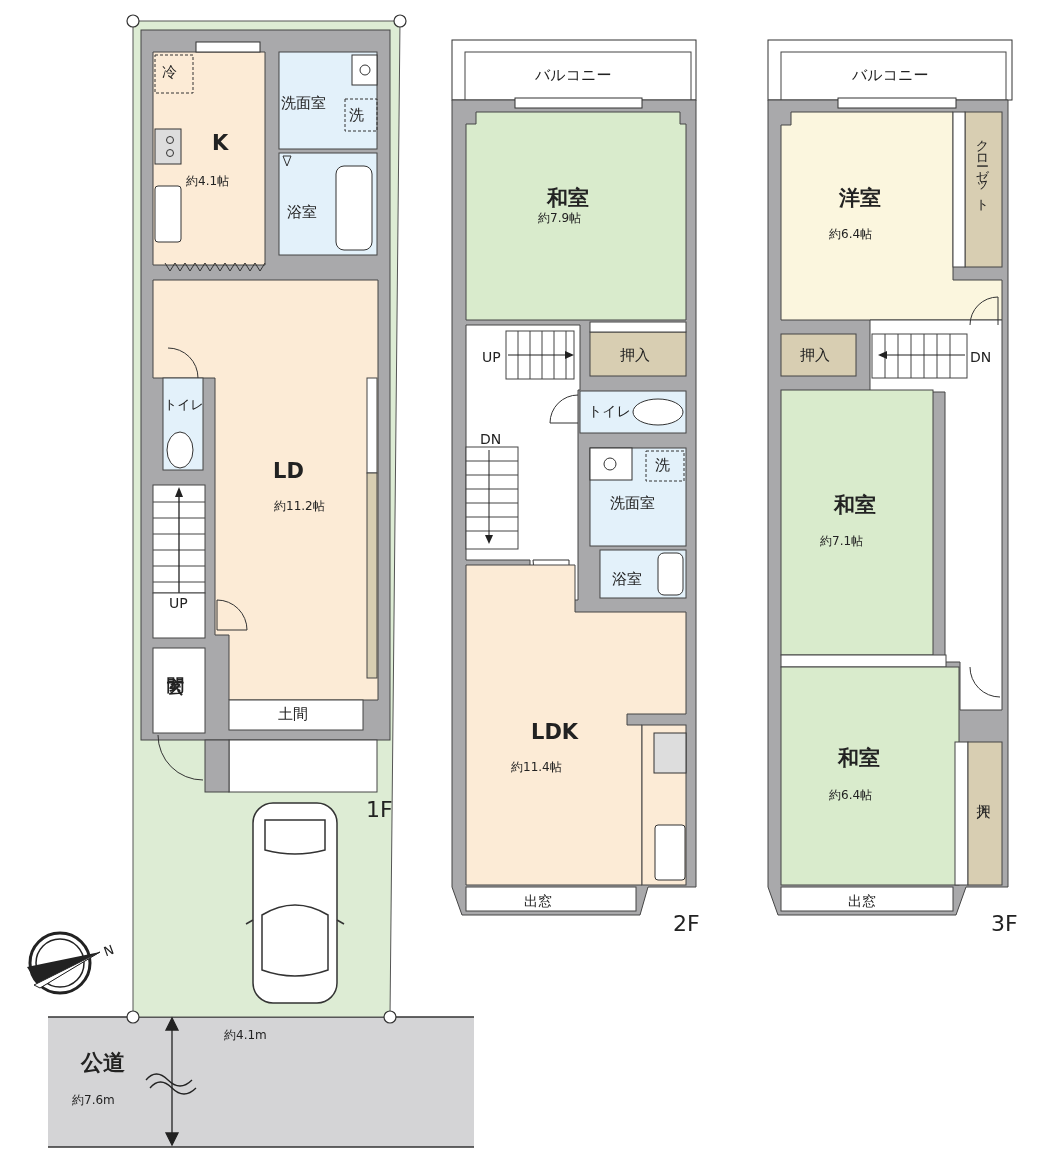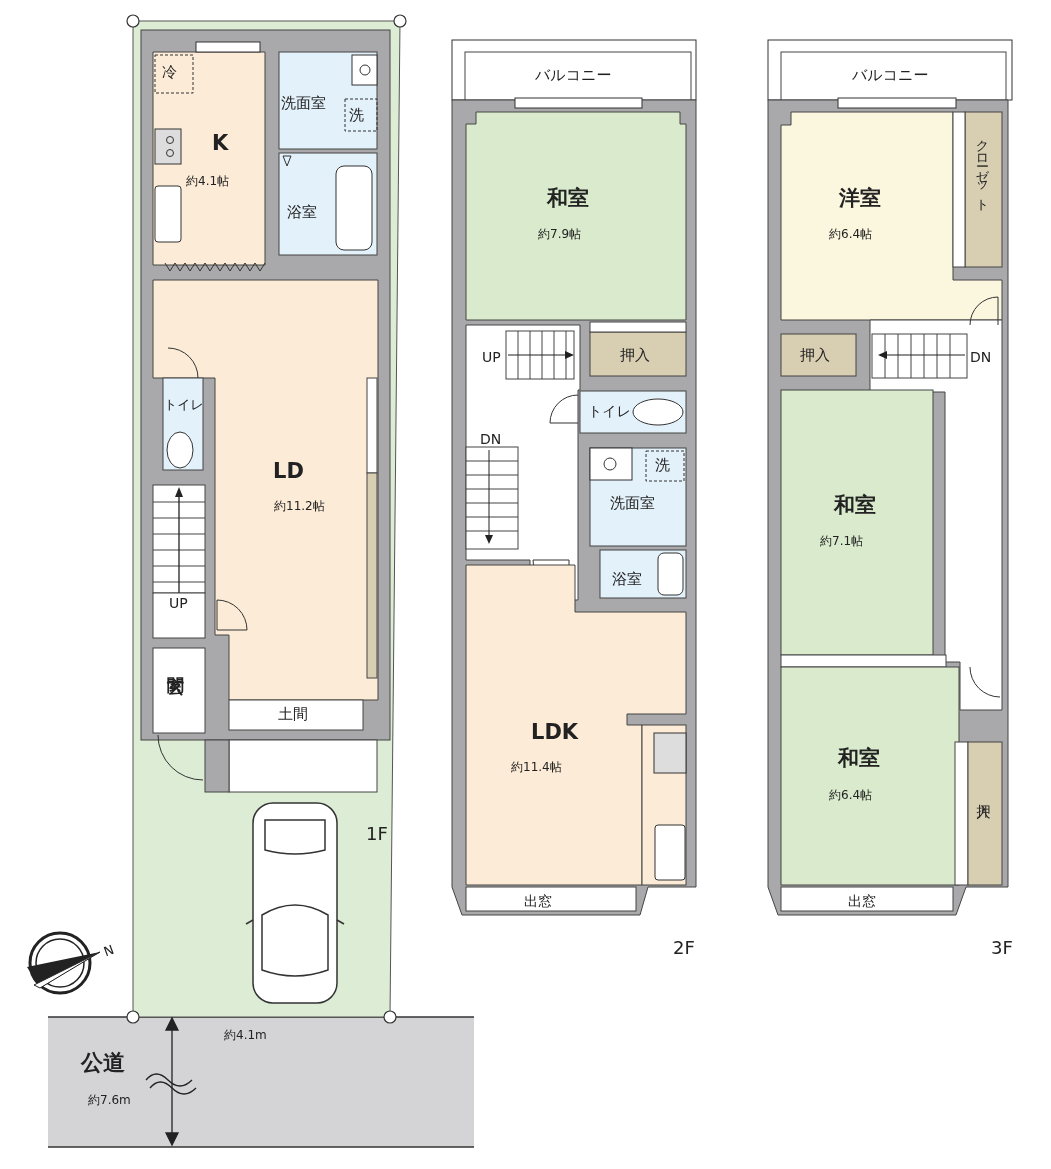--- a/index.html
+++ b/index.html
@@ -192,41 +192,41 @@
     <rect x="781" y="887" width="172" height="24" fill="#fff" stroke="#444"></rect>
   </g>
 </svg>
 
 <style>
   .t{position:absolute;white-space:nowrap;font-family:"DejaVu Sans",sans-serif;color:#222;line-height:1;}
   .rn{font-size:21px;font-weight:bold;}
   .rs{font-size:12px;}
   .ms{font-size:15px;}
   .ss{font-size:14px;}
-  .fl{font-size:18px;margin-top:26px;}
+  .fl{font-size:22px;}
   .vt{writing-mode:vertical-rl;text-orientation:upright;font-size:14px;}
 </style>
 
 <div class="t ms" style="left:162px;top:65px;">冷</div>
 <div class="t rn" style="left:212px;top:133px;">K</div>
 <div class="t rs" style="left:186px;top:175px;">約4.1帖</div>
 <div class="t ms" style="left:281px;top:96px;">洗面室</div>
 <div class="t ms" style="left:349px;top:108px;">洗</div>
 <div class="t ms" style="left:287px;top:205px;">浴室</div>
 <div class="t rn" style="left:273px;top:461px;">LD</div>
 <div class="t rs" style="left:247px;top:500px;margin-left:27px;">約11.2帖</div>
 <div class="t ss" style="left:164px;top:398px;font-size:13px;">トイレ</div>
 <div class="t ss" style="left:169px;top:596px;">UP</div>
 <div class="t vt" style="left:167px;top:664px;font-size:17px;font-weight:bold;">玄関</div>
 <div class="t ms" style="left:278px;top:707px;">土間</div>
 <div class="t fl" style="left:366px;top:799px;">1F</div>
 
 <div class="t ms" style="left:535px;top:68px;">バルコニー</div>
 <div class="t rn" style="left:547px;top:188px;">和室</div>
-<div class="t rs" style="left:538px;top:228px;">約7.9帖</div>
+<div class="t rs" style="left:538px;top:212px;">約7.9帖</div>
 <div class="t ms" style="left:620px;top:348px;">押入</div>
 <div class="t ss" style="left:482px;top:350px;">UP</div>
 <div class="t ss" style="left:480px;top:432px;">DN</div>
 <div class="t ms" style="left:588px;top:404px;font-size:14px;">トイレ</div>
 <div class="t ms" style="left:655px;top:458px;">洗</div>
 <div class="t ms" style="left:610px;top:496px;">洗面室</div>
 <div class="t ms" style="left:612px;top:572px;">浴室</div>
 <div class="t rn" style="left:531px;top:722px;">LDK</div>
 <div class="t rs" style="left:511px;top:761px;">約11.4帖</div>
 <div class="t ms" style="left:524px;top:894px;font-size:14px;">出窓</div>
@@ -241,14 +241,14 @@
 <div class="t rn" style="left:834px;top:495px;">和室</div>
 <div class="t rs" style="left:820px;top:535px;">約7.1帖</div>
 <div class="t rn" style="left:838px;top:748px;">和室</div>
 <div class="t rs" style="left:829px;top:789px;">約6.4帖</div>
 <div class="t vt" style="left:977px;top:793px;font-size:14px;">押入</div>
 <div class="t ms" style="left:848px;top:894px;font-size:14px;">出窓</div>
 <div class="t fl" style="left:991px;top:913px;text-align:center;">3F</div>
 
 <div class="t rs" style="left:224px;top:1029px;">約4.1m</div>
 <div class="t" style="left:81px;top:1052px;font-size:22px;font-weight:bold;">公道</div>
-<div class="t rs" style="left:88px;top:1094px;">約7.6m</div>
+<div class="t rs" style="left:72px;top:1094px;">約7.6m</div>
 <div class="t" style="left:104px;top:944px;font-size:13px;transform:rotate(-20deg);">N</div>
 
 </body></html>

